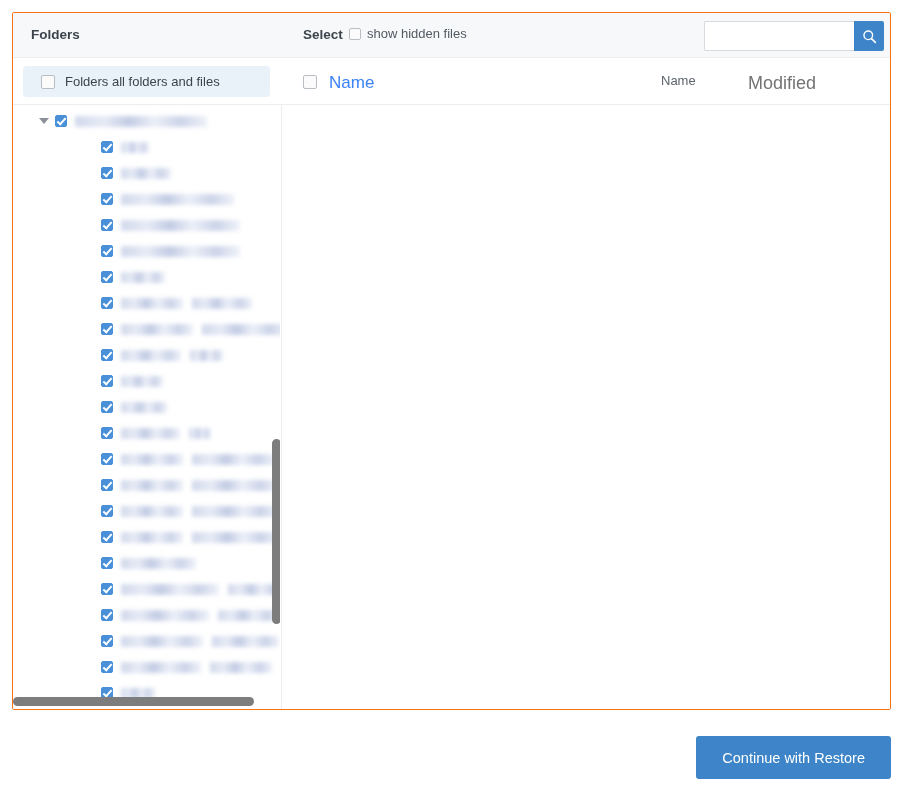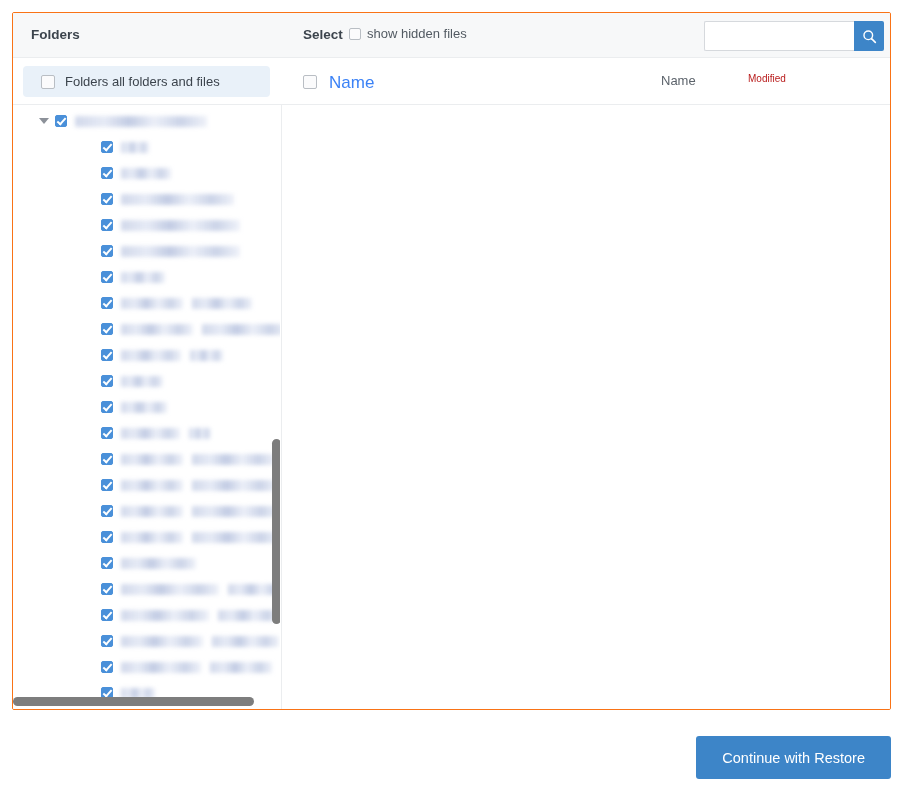--- a/index.html
+++ b/index.html
@@ -181,22 +181,22 @@
     position: absolute;
     left: 648px;
     top: 15px;
     font-size: 13px;
     color: #5c636b;
   }
   .col-modified {
     position: absolute;
     left: 735px;
     top: 15px;
-    font-size: 10px;
-    color: #b91c1c;
+    font-size: 18px;
+    color: #737373;
   }
 
   
   .body-split {
     position: relative;
     height: 604px;
   }
   .tree-pane {
     position: absolute;
     left: 0;

